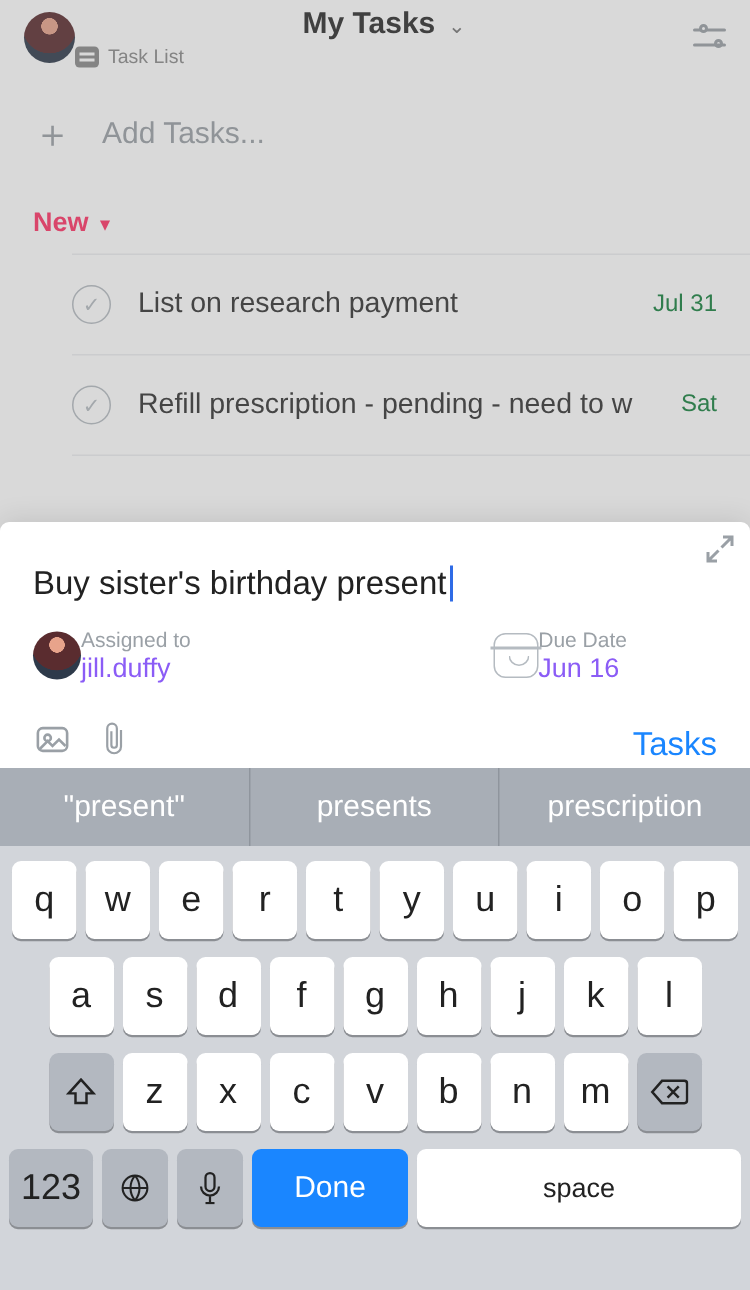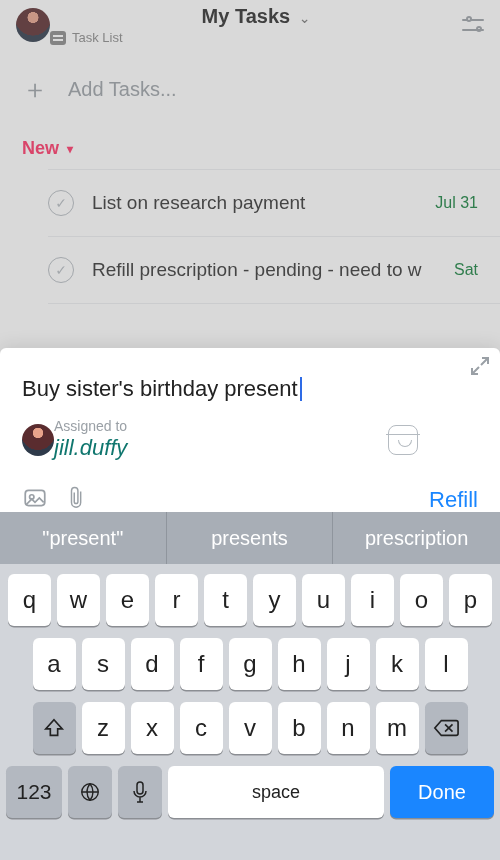--- a/index.html
+++ b/index.html
@@ -42,21 +42,21 @@
 
   
   .sheet { position:absolute; left:0; right:0; top:322px; bottom:0; background:#fff; border-radius:6px 6px 0 0; box-shadow: 0 -2px 18px rgba(0,0,0,0.1); margin-top: 26px; }
   .expand { position:absolute; right:10px; top:8px; color:#9aa0a6; cursor:pointer; }
   .composer-input { padding: 28px 22px 8px; font-size:22px; color:#222; display:flex; align-items:center; }
   .caret { display:inline-block; width:2px; height:24px; background:#2e6be6; margin-left:2px; }
   .detailrow { display:flex; align-items:center; padding: 8px 22px 14px; gap:14px; }
   .detailrow .col { display:flex; align-items:center; }
   .detailrow .labels { line-height:1.2; }
   .detailrow .lab { font-size:14px; color:#9aa0a6; }
-  .detailrow .val { font-size:22px; color:#0f766e;font-style:italic; }
+  .detailrow .val { font-size:18px; color:#8b5cf6; }
   .calicon { width:30px; height:30px; border:1.5px solid #b5bbc1; border-radius:8px; position:relative; }
   .calicon:before { content:""; position:absolute; left:-3px; right:-3px; top:8px; height:1.5px; background:#b5bbc1; }
   .calicon:after { content:""; position:absolute; left:9px; top:14px; width:12px; height:6px; border:1.5px solid #b5bbc1; border-top:none; border-radius:0 0 8px 8px; }
 
   .toolbar { display:flex; align-items:center; padding: 10px 22px 14px; gap:18px; }
   .toolbar .spacer { flex:1; }
   .create { color:#1a86ff; font-size:22px; }
   .picicon, .clipicon { color:#9aa0a6; }
 
   
@@ -67,21 +67,21 @@
 
   .keys { padding: 10px 5px 6px; }
   .krow { display:flex; gap:6px; justify-content:center; margin-bottom:12px; }
   .key { background:#fff; border-radius:6px; box-shadow:0 1.5px 0 #8b8e93; height:52px; display:flex; align-items:center; justify-content:center; font-size:24px; color:#222; }
   .krow1 .key { width:43px; }
   .krow2 .key { width:43px; }
   .krow3 .key { width:43px; }
   .mod { background:#b3b8c0; width:55px; }
   .krow4 { display:flex; gap:6px; padding:0 1px; }
   .krow4 .key { height:52px; }
-  .k123 { width:56px; background:#b3b8c0; font-size:21px; }
+  .k123 { width:56px; background:#b3b8c0; font-size:24px; }
   .kglobe, .kmic { width:44px; background:#b3b8c0; }
   .kspace { flex:1; font-size:18px; }
   .kdone { width:104px; background:#1a86ff; color:#fff; font-size:20px; }
 </style>
 </head>
 <body>
 
 <div class="app">
   <div class="topbar">
     <div class="avatar"></div>
@@ -144,38 +144,42 @@
     <div class="col">
       <div class="avatar" style="width:32px;height:32px"></div>
       <div class="labels">
         <div class="lab">Assigned to</div>
         <div class="val">jill.duffy</div>
       </div>
     </div>
     <div style="flex:1"></div>
     <div class="col" style="margin-right:60px">
       <div class="calicon"></div>
+      <div class="labels">
+        <div class="lab">Due Date</div>
+        <div class="val">Jun 16</div>
+      </div>
     </div>
   </div>
 
   <div class="toolbar">
     <span class="picicon">
       <svg width="26" height="26" viewBox="0 0 24 24" fill="none" stroke="#9aa0a6" stroke-width="1.6">
         <rect x="3" y="5" width="18" height="14" rx="3"></rect>
           <circle cx="9" cy="11" r="2"></circle>
         <path d="M4 18 l5 -5 3 3 4 -4 4 4"></path>
       </svg>
     </span>
     <span class="clipicon">
       <svg width="22" height="26" viewBox="0 0 24 28" fill="none" stroke="#9aa0a6" stroke-width="1.6">
         <path d="M16 7 v12 a5 5 0 0 1 -10 0 V6 a3.5 3.5 0 0 1 7 0 v12 a2 2 0 0 1 -4 0 V8"></path>
       </svg>
     </span>
     <div class="spacer"></div>
-    <span class="create">Refill</span>
+    <span class="create">Tasks</span>
   </div>
 
   <div class="kbd">
     <div class="suggest">
       <div>"present"</div>
       <div>presents</div>
       <div>prescription</div>
     </div>
     <div class="keys">
       <div class="krow krow1" id="krow1">
@@ -222,18 +226,18 @@
               <circle cx="12" cy="12" r="9"></circle>
               <path d="M3 12 h18 M12 3 a14 14 0 0 1 0 18 M12 3 a14 14 0 0 0 0 18"></path>
             </svg>
         </div>
         <div class="key kmic">
           <svg width="16" height="22" viewBox="0 0 16 22" fill="none" stroke="#222" stroke-width="1.5">
               <rect x="5" y="1" width="6" height="12" rx="3"></rect>
               <path d="M2 10 a6 6 0 0 0 12 0 M8 16 v5 M5 21 h6"></path>
             </svg>
         </div>
+        <div class="key kdone">Done</div>
         <div class="key kspace">space</div>
-        <div class="key kdone">Done</div>
       </div>
     </div>
   </div>
 </div>
 
 </body></html>

